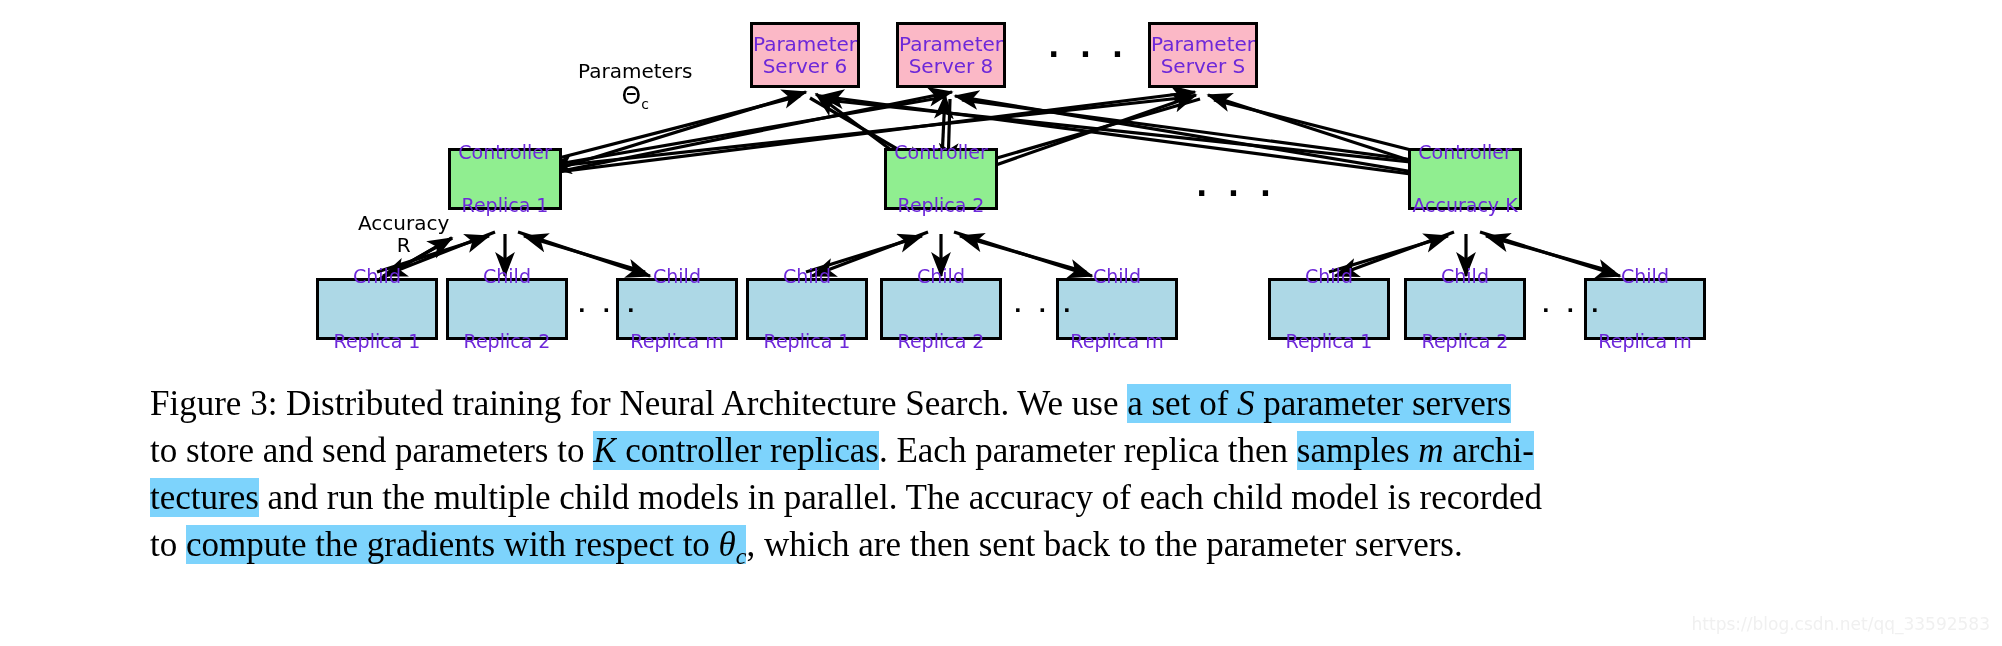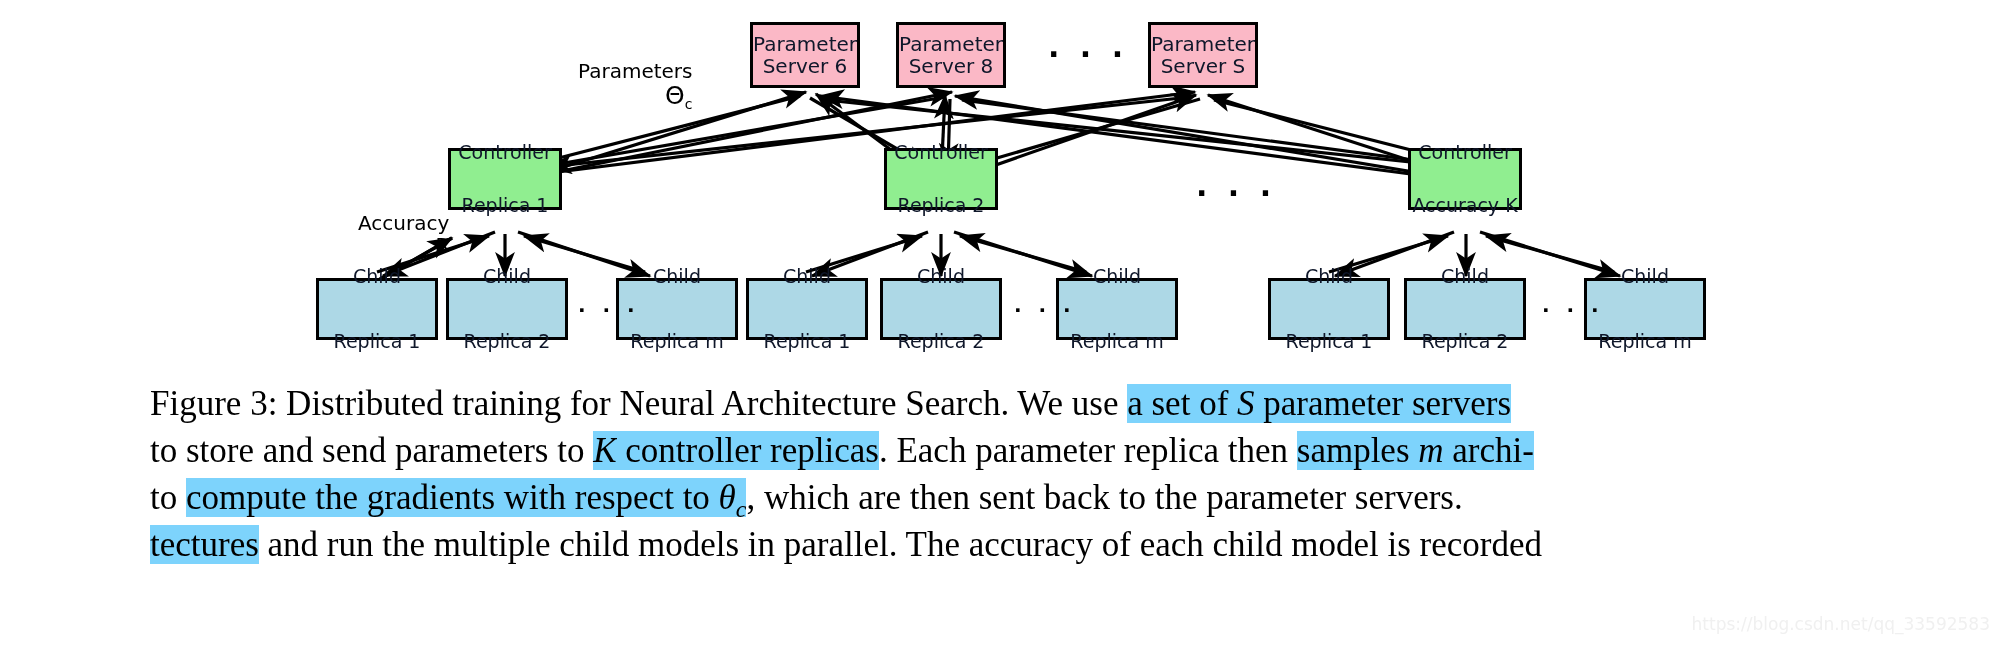--- a/index.html
+++ b/index.html
@@ -35,21 +35,21 @@
   .node {
     position: absolute;
     box-sizing: border-box;
     border: 3px solid #000000;
     display: flex;
     flex-direction: column;
     align-items: center;
     justify-content: center;
     line-height: 1.12;
     text-align: center;
-    color: #0f172a;
+    color: #6d28d9;
     font-family: "DejaVu Sans", sans-serif;
   }
   .node .ln { display: block; white-space: nowrap; }
 
   .ps {
     background: #FBB8C6;
     width: 110px; height: 66px;
     font-size: 20px;
   }
   .ctrl {
@@ -73,21 +73,21 @@
     white-space: nowrap;
   }
   .dots-lg { font-size: 30px; font-weight: bold; }
   .dots-sm { font-size: 20px; font-weight: bold; }
 
   .edge-label {
     position: absolute;
     color: #000000;
     font-family: "DejaVu Sans", sans-serif;
     font-size: 20px;
-    text-align: right;
+    text-align: center;
     line-height: 1.1;
     white-space: nowrap;
   }
   .edge-label .sub { font-size: 14px; vertical-align: sub; }
   .edge-label .big { font-size: 25px; }
 
   
   #caption {
     position: absolute;
     left: 150px;
@@ -252,19 +252,19 @@
       <span class="ln">Child</span>
       <span class="ln">Replica m</span>
     </div>
     <div class="dots dots-sm" style="left:1542px; top:298px;">· · ·</div>
 
   </div>
 
   <div id="caption">
     <span class="cline"><span>Figure 3: Distributed training for Neural Architecture Search.  We use </span><span class="hl">a set of </span><span class="hl mi">S</span><span class="hl"> parameter servers</span></span>
     <span class="cline"><span>to store and send parameters to </span><span class="hl mi">K</span><span class="hl"> controller replicas</span><span>. Each parameter replica then </span><span class="hl">samples </span><span class="hl mi">m</span><span class="hl"> archi-</span></span>
+    <span class="cline"><span class="hl">tectures</span><span> and run the multiple child models in parallel.  The accuracy of each child model is recorded</span></span>
     <span class="cline"><span>to </span><span class="hl">compute the gradients with respect to </span><span class="hl mi theta">θ<span class="sub">c</span></span><span>, which are then sent back to the parameter servers.</span></span>
-    <span class="cline"><span class="hl">tectures</span><span> and run the multiple child models in parallel.  The accuracy of each child model is recorded</span></span>
   </div>
 
   <div id="watermark">https://blog.csdn.net/qq_33592583</div>
 
 </div>
 
 </body></html>

